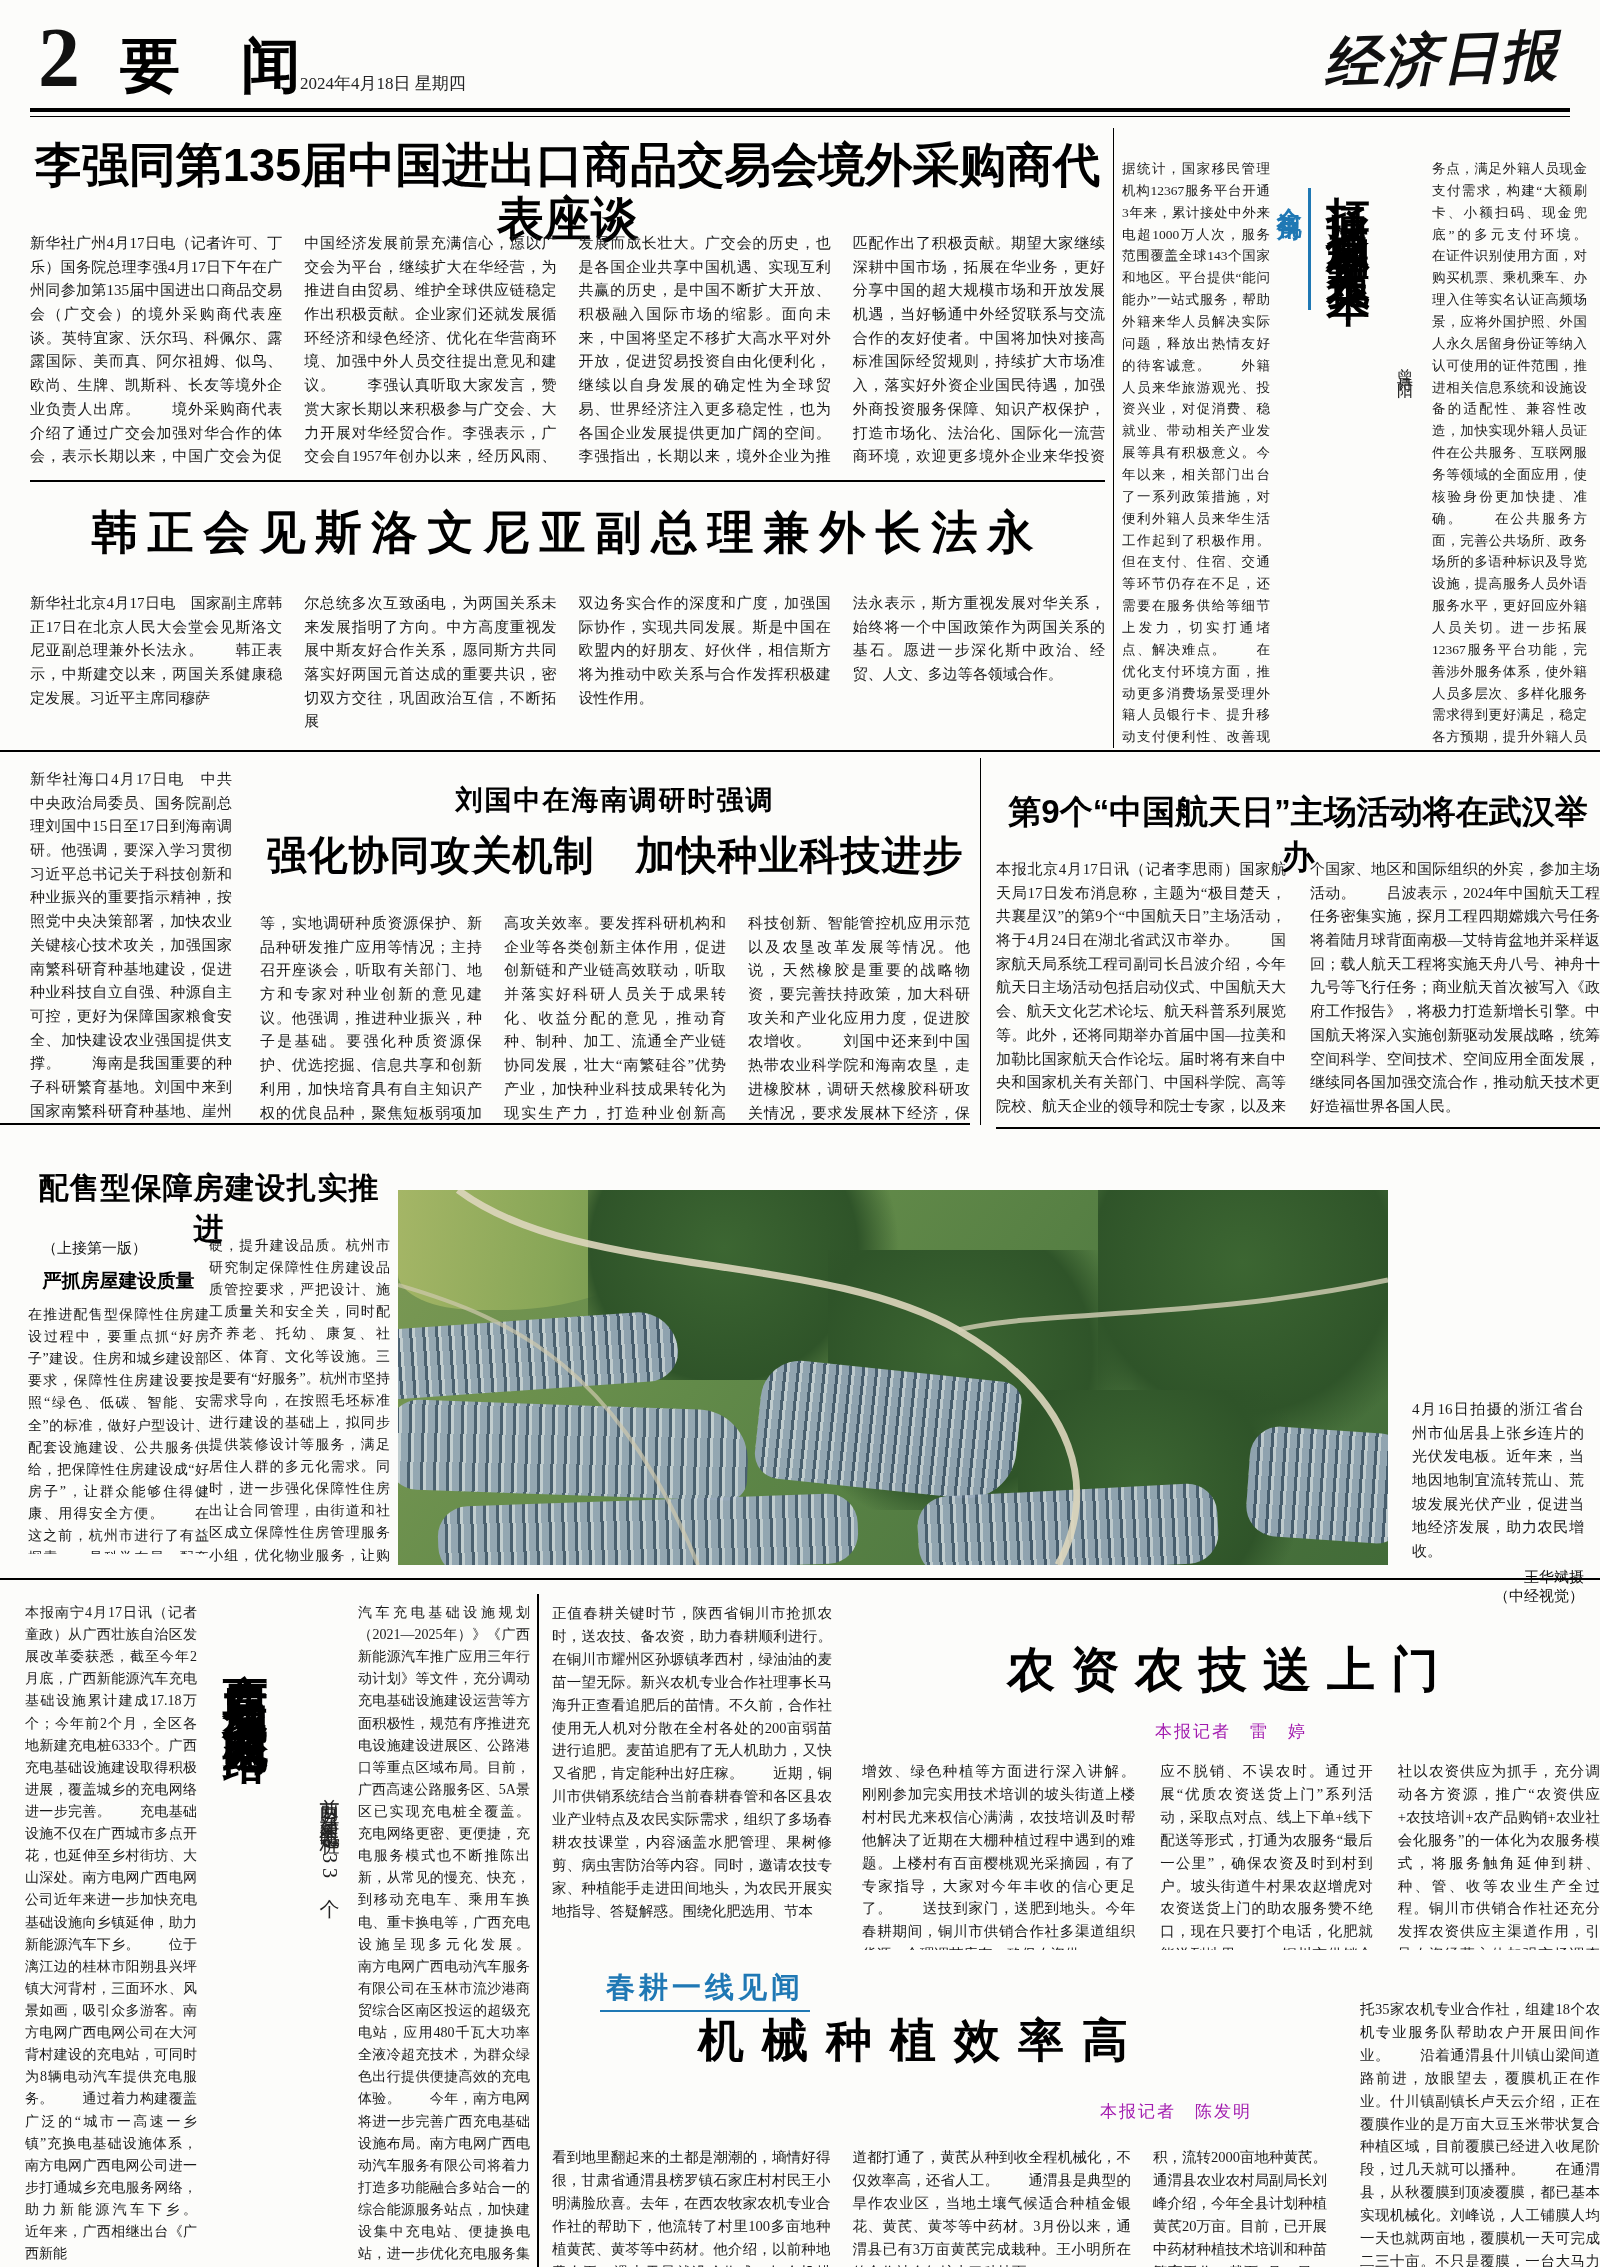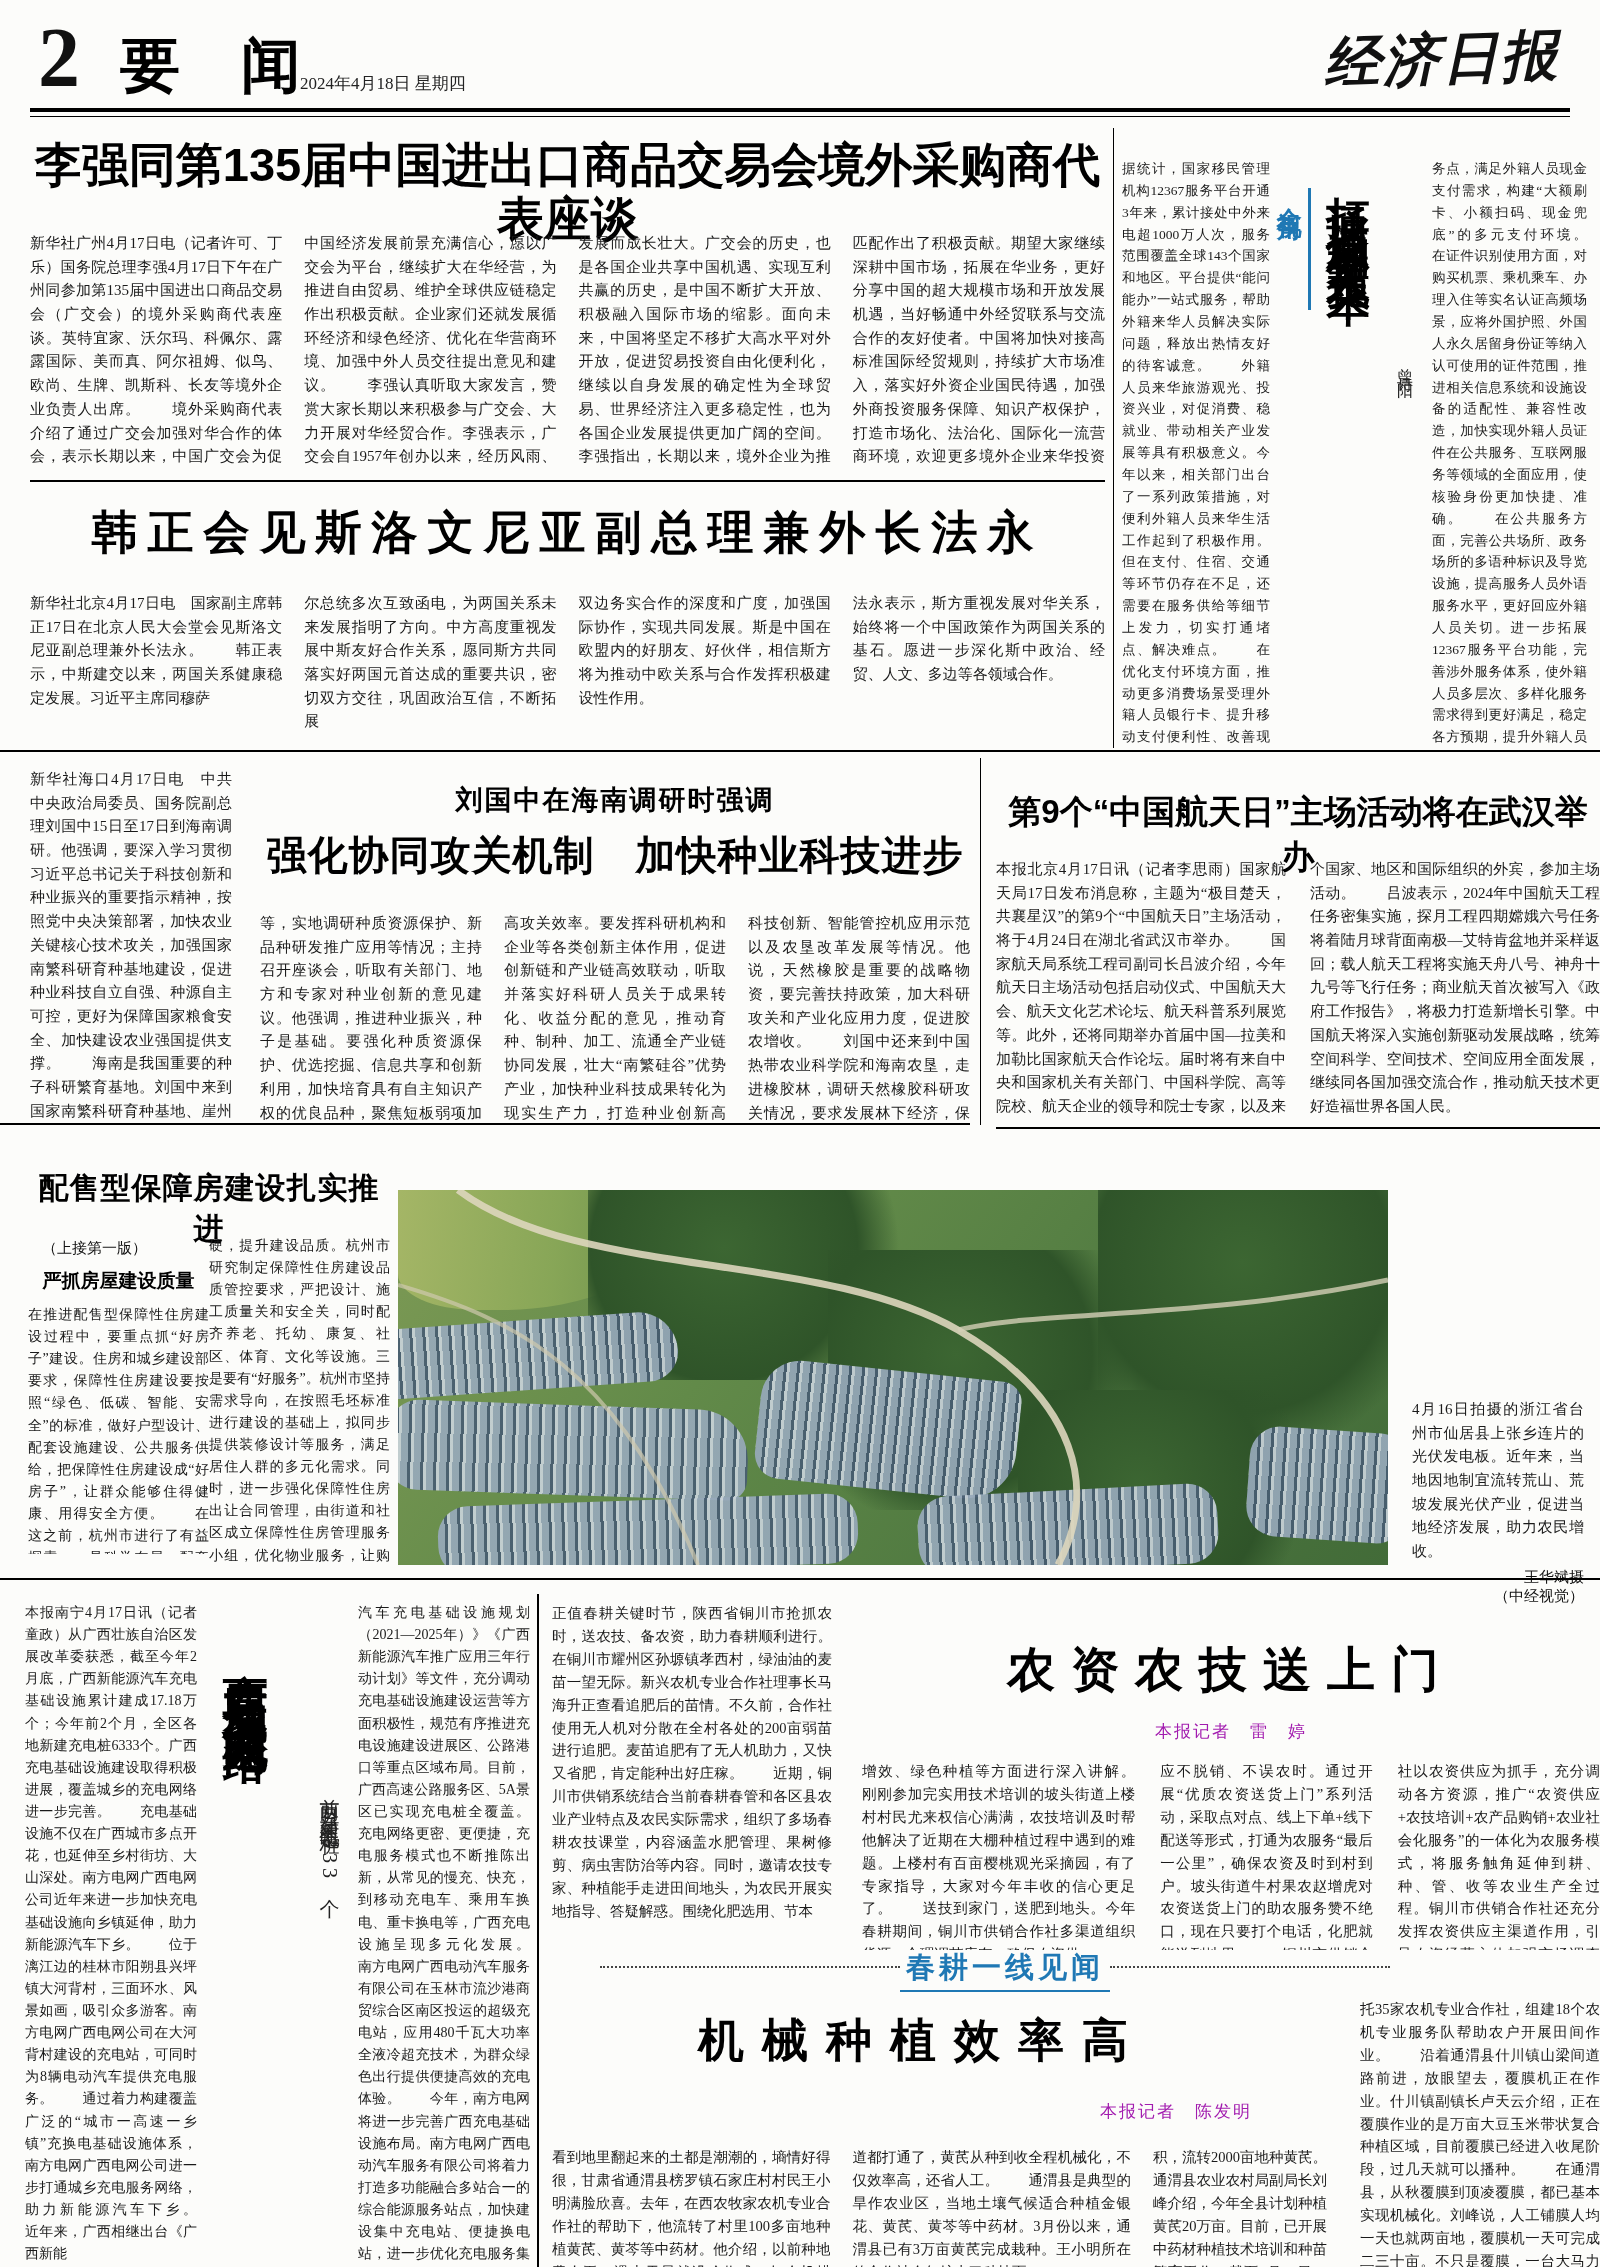--- a/index.html
+++ b/index.html
@@ -153,21 +153,21 @@
     <div class="abs body-col" style="left:0;top:4px;width:280px;height:348px;font-size:14.5px;">正值春耕关键时节，陕西省铜川市抢抓农时，送农技、备农资，助力春耕顺利进行。　　在铜川市耀州区孙塬镇孝西村，绿油油的麦苗一望无际。新兴农机专业合作社理事长马海升正查看追肥后的苗情。不久前，合作社使用无人机对分散在全村各处的200亩弱苗进行追肥。麦苗追肥有了无人机助力，又快又省肥，肯定能种出好庄稼。　　近期，铜川市供销系统结合当前春耕春管和各区县农业产业特点及农民实际需求，组织了多场春耕农技课堂，内容涵盖水肥管理、果树修剪、病虫害防治等内容。同时，邀请农技专家、种植能手走进田间地头，为农民开展实地指导、答疑解惑。围绕化肥选用、节本</div>
     <div class="abs hl center" style="left:310px;top:40px;width:738px;font-size:48px;letter-spacing:16px;font-family:'Liberation Serif',serif;font-weight:900;">农资农技送上门</div>
     <div class="abs byline center" style="left:310px;top:122px;width:738px;">本报记者　雷　婷</div>
     <div class="abs" style="left:310px;top:162px;width:738px;height:190px;display:flex;gap:25px;">
       <div class="body-col" style="flex:1.35;font-size:14.5px;">增效、绿色种植等方面进行深入讲解。　　刚刚参加完实用技术培训的坡头街道上楼村村民尤来权信心满满，农技培训及时帮他解决了近期在大棚种植过程中遇到的难题。上楼村有百亩樱桃观光采摘园，有了专家指导，大家对今年丰收的信心更足了。　　送技到家门，送肥到地头。今年春耕期间，铜川市供销合作社多渠道组织货源，合理调节库存，确保农资供</div>
       <div class="body-col" style="flex:1.05;font-size:14.5px;">应不脱销、不误农时。通过开展“优质农资送货上门”系列活动，采取点对点、线上下单+线下配送等形式，打通为农服务“最后一公里”，确保农资及时到村到户。坡头街道牛村果农赵增虎对农资送货上门的助农服务赞不绝口，现在只要打个电话，化肥就能送到地里。　　铜川市供销合作社党组成员、副主任王婧表示，当地鼓励各区县供销合作</div>
       <div class="body-col" style="flex:1;font-size:14.5px;">社以农资供应为抓手，充分调动各方资源，推广“农资供应+农技培训+农产品购销+农业社会化服务”的一体化为农服务模式，将服务触角延伸到耕、种、管、收等农业生产全过程。铜川市供销合作社还充分发挥农资供应主渠道作用，引导农资经营主体加强市场调查与分析预测，把握市场趋势，多渠道组织货源，做好化肥、农药、农膜等春耕生产物资的采购、调运和供应工作。</div>
     </div>
   </div>
 
-  <div class="abs" style="left:600px;top:1948px;width:790px;display:flex;align-items:flex-start;">
+  <div class="abs" style="left:600px;top:1948px;width:790px;display:flex;align-items:flex-start;flex-direction:column;">
     <div class="dotline"></div>
     <div class="blue-kicker">春耕一线见闻</div>
     <div class="dotline" style="max-width:280px;"></div>
   </div>
 
   <div class="abs" style="left:552px;top:1998px;width:1048px;height:269px;">
     <div class="abs hl center" style="left:40px;top:12px;width:660px;font-size:46px;letter-spacing:18px;font-family:'Liberation Serif',serif;font-weight:900;">机械种植效率高</div>
     <div class="abs byline center" style="left:40px;top:102px;width:660px;text-align:right;">本报记者　陈发明</div>
     <div class="abs" style="left:0;top:148px;width:775px;height:121px;display:flex;gap:22px;">
       <div class="body-col" style="flex:1.6;font-size:14.5px;">看到地里翻起来的土都是潮潮的，墒情好得很，甘肃省通渭县榜罗镇石家庄村村民王小明满脸欣喜。去年，在西农牧家农机专业合作社的帮助下，他流转了村里100多亩地种植黄芪、黄芩等中药材。他介绍，以前种地费人工，遇上天旱就没啥收成，如今机耕路、水电等配套渠</div>

